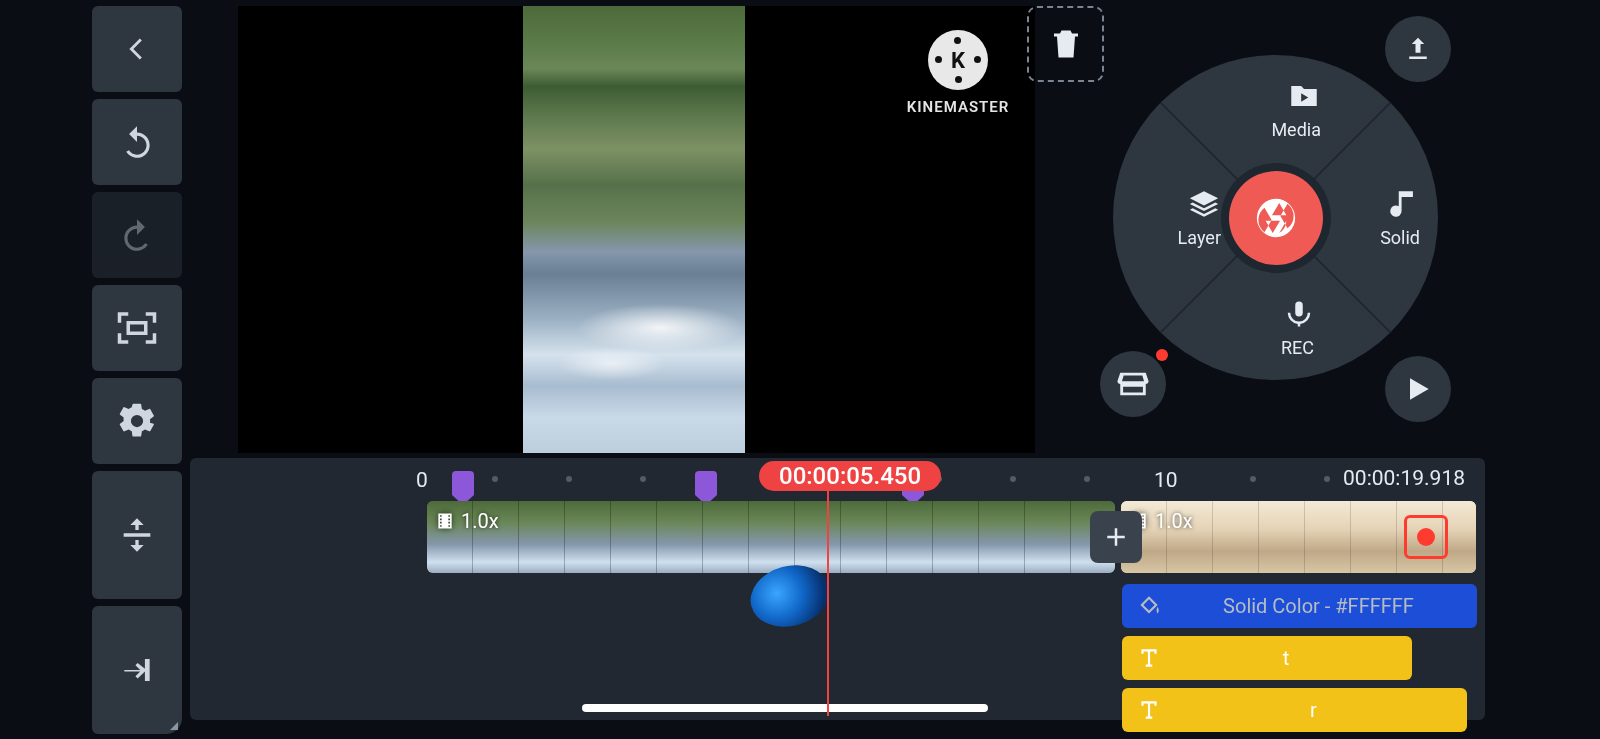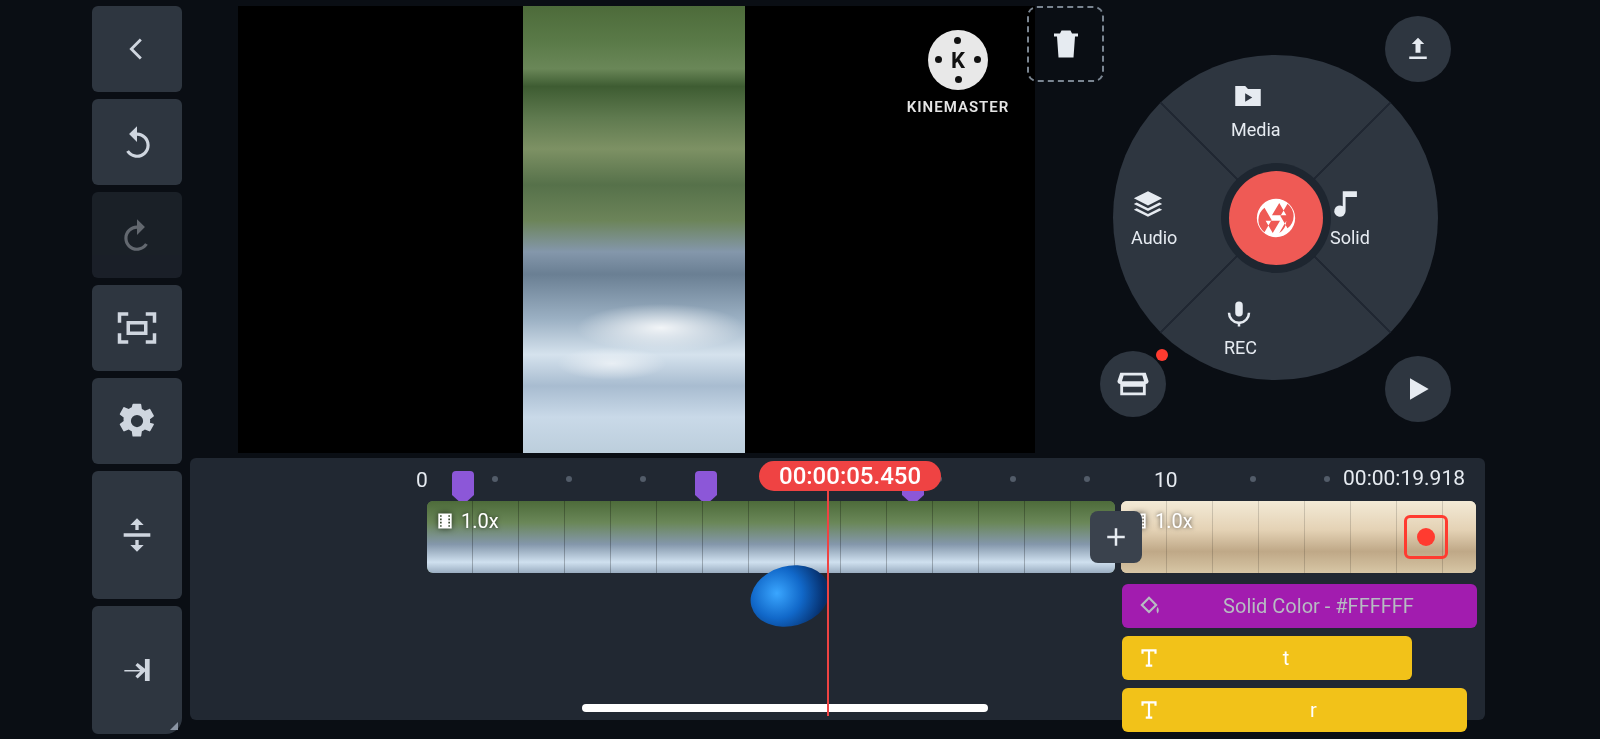--- a/index.html
+++ b/index.html
@@ -132,21 +132,21 @@
     border-radius:50%; background:#1e2630; z-index:2;
     display:flex; align-items:center; justify-content:center;
   }
   .wheel-center-inner{
     width:94px;height:94px;border-radius:50%; background:#ef5a55;
     display:flex;align-items:center;justify-content:center;
   }
   .wheel-center-inner svg{ fill:#fff;}
   .wheel-item{
     position:absolute; width:90px; text-align:center; z-index:1;
-    display:flex; flex-direction:column; align-items:flex-start; gap:6px; cursor:pointer;
+    display:flex; flex-direction:column; align-items:flex-end; gap:6px; cursor:pointer;
   }
   .wheel-item span{ font-size:18px; color:#e6ebf1;}
   .wheel-item svg{ fill:#e6ebf1;}
   .wheel-top{ left:118px; top:24px;}
   .wheel-bottom{ left:111px; bottom:22px;}
   .wheel-left{ left:18px; top:132px;}
   .wheel-right{ right:18px; top:132px;}
 
   
   .timeline-panel{
@@ -215,21 +215,21 @@
     position:absolute; left:560px; top:108px; width:80px; height:60px;
     background: radial-gradient(circle at 35% 40%, #3aa6ff 0%, #1168c9 40%, #06306e 75%, transparent 100%);
     border-radius:50%; transform:rotate(-15deg);
   }
 
   
   .layer-track{
     position:absolute; left:932px; height:44px; border-radius:6px;
     display:flex; align-items:center; gap:12px; padding:0 14px;
   }
-  .track-color{ top:126px; width:355px; background:#a21caf; color:#b7bcc2;}
+  .track-color{ top:126px; width:355px; background:#1d4ed8; color:#b7bcc2;}
   .track-color svg{ fill:#b7bcc2;}
   .track-text1{ top:178px; width:290px; background:#f2c219; color:#fff;}
   .track-text2{ top:230px; width:345px; background:#f2c219; color:#fff;}
   .layer-track svg{ flex:0 0 auto;}
   .layer-track .label{
     flex:1; text-align:center; font-size:20px; white-space:nowrap; overflow:hidden;
   }
 
   
   .playhead-chip{
@@ -320,21 +320,21 @@
   <div class="wheel-item wheel-top">
     <svg width="34" height="34" viewBox="0 0 24 24">
         <path d="M3 5h7l2 2h9v12H3V5zm7 5v6l5-3-5-3z"></path>
       </svg>
     <span>Media</span>
   </div>
   <div class="wheel-item wheel-left">
     <svg width="34" height="34" viewBox="0 0 24 24">
         <path d="M12 3 2 8l10 5 10-5-10-5zm-10 9 10 5 10-5-2-1-8 4-8-4-2 1zm0 4 10 5 10-5-2-1-8 4-8-4-2 1z"></path>
       </svg>
-    <span>Audio</span>
+    <span>Layer</span>
   </div>
   <div class="wheel-item wheel-right">
     <svg width="34" height="34" viewBox="0 0 24 24">
         <path d="M9 3v10.6A4 4 0 1 0 11 17V7h8V3H9z"></path>
       </svg>
     <span>Solid</span>
   </div>
   <div class="wheel-item wheel-bottom">
     <svg width="30" height="34" viewBox="0 0 24 24">
         <path d="M12 2a3 3 0 0 0-3 3v6a3 3 0 1 0 6 0V5a3 3 0 0 0-3-3zm7 9a7 7 0 0 1-14 0H3a9 9 0 0 0 8 8.9V22h2v-2.1A9 9 0 0 0 21 11h-2z"></path>

